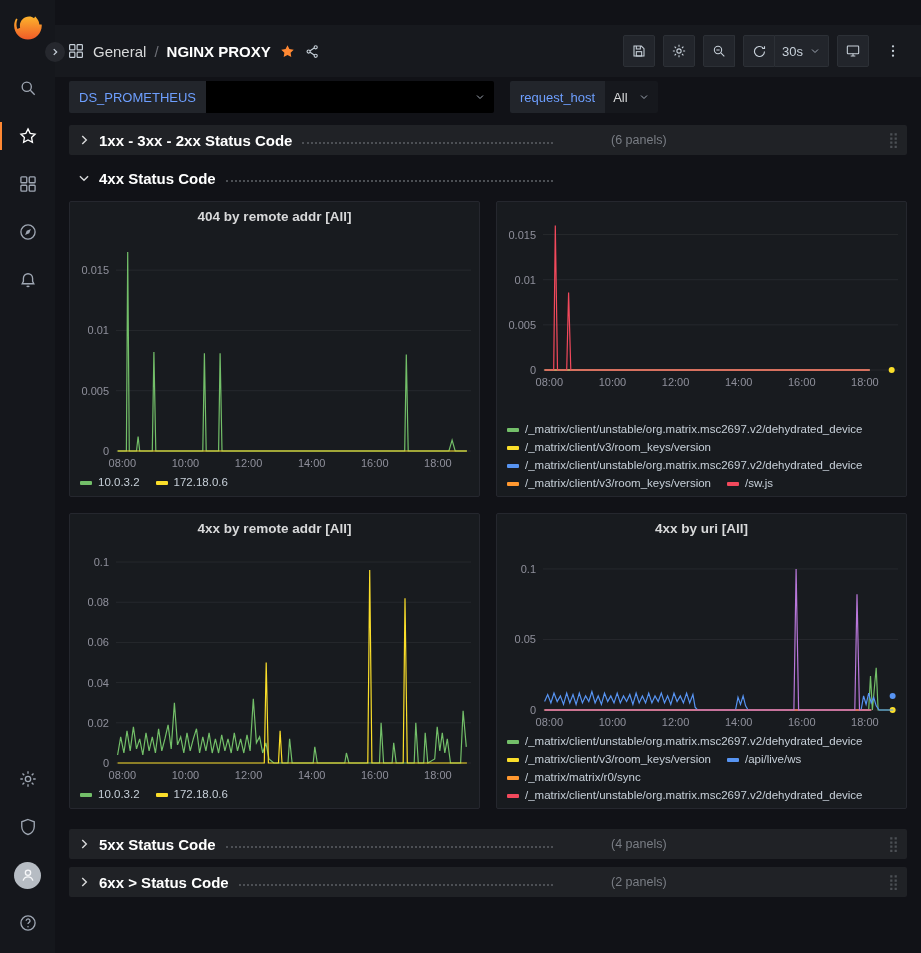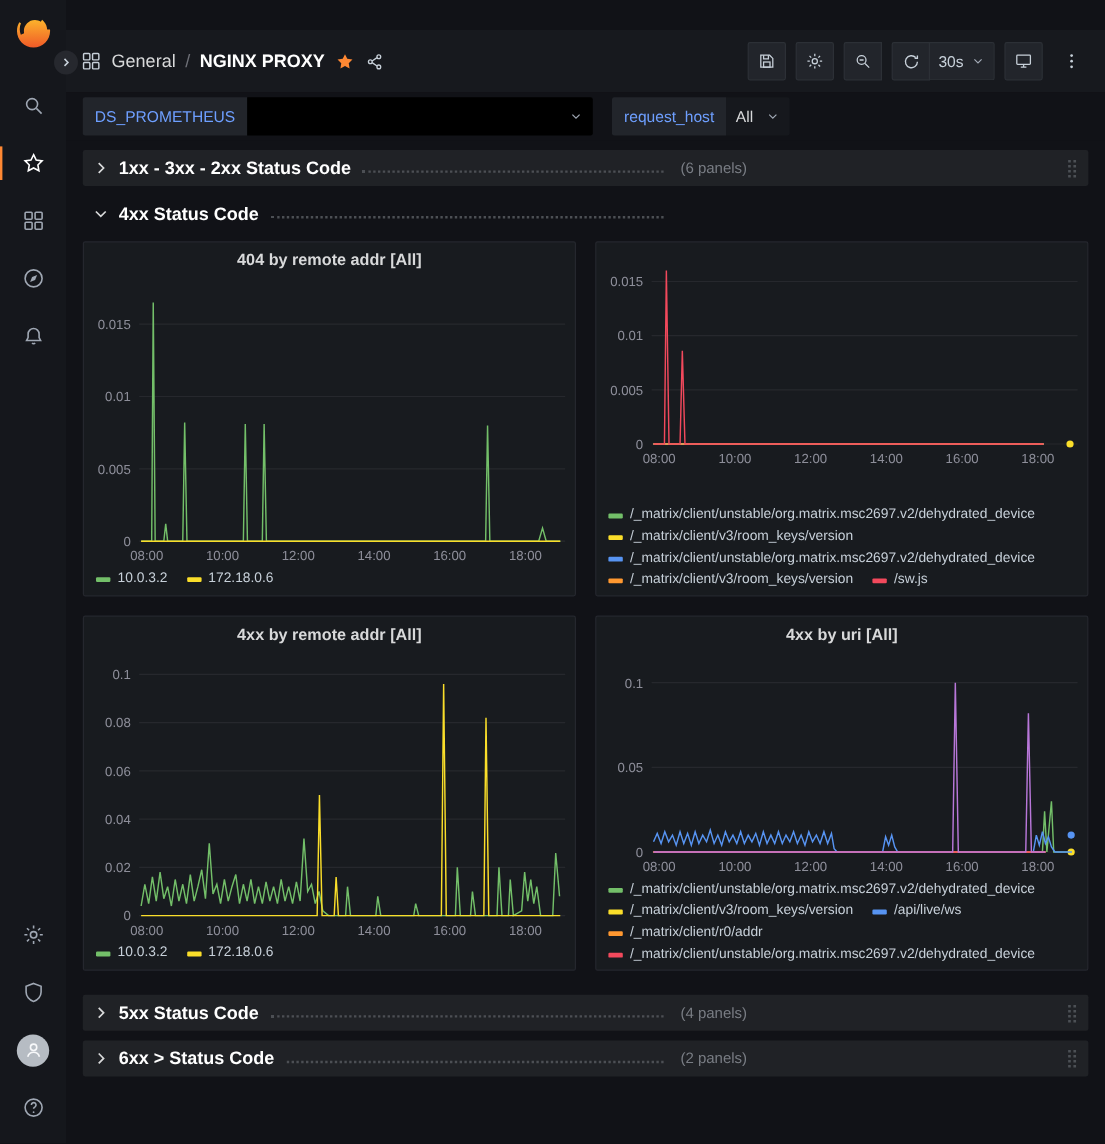--- a/index.html
+++ b/index.html
@@ -82,21 +82,21 @@
     background: #16181d; color: #d8d9da; font-size: 13px;
     border-radius: 0 2px 2px 0; cursor: pointer;
   }
   .var-select.blackout { width: 288px; background: #000; justify-content: flex-end; }
   .caret { color: #9fa7b3; }
 
   
   .content { flex: 1; padding: 8px 14px; overflow: hidden; }
   .row-header {
     height: 30px; display: flex; align-items: center; margin-bottom: 8px;
-    padding: 0 8px; cursor: pointer; border-radius: 2px;
+    padding: 0 8px; cursor: pointer; border-radius: 2px; gap: 44px;
   }
   .row-header.collapsed { background: #202226; }
   .row-left { display: flex; align-items: center; width: 486px; min-width: 0; }
   .chev { width: 14px; height: 14px; margin-right: 8px; color: #d8d9da; flex: 0 0 auto; }
   .row-header.expanded .chev { transform: rotate(90deg); }
   .row-title { font-weight: bold; font-size: 15px; color: #ffffff; white-space: nowrap; }
   .leader { flex: 1; margin: 0 10px; border-bottom: 2px dotted #4c4f54; transform: translateY(3px); min-width: 10px; }
   .panel-count { color: #797d84; font-size: 12.5px; margin-left: 4px; white-space: nowrap; }
   .drag-handle { margin-left: auto; color: #4c5055; font-size: 15px; cursor: grab; }
 
@@ -477,21 +477,21 @@
               <span class="legend-item">
                 <span class="swatch" style="background: rgb(250, 222, 42);"></span>
                 <span>/_matrix/client/v3/room_keys/version</span>
               </span>
               <span class="legend-item">
                 <span class="swatch" style="background: rgb(87, 148, 242);"></span>
                 <span>/api/live/ws</span>
               </span>
               <span class="legend-item">
                 <span class="swatch" style="background: rgb(255, 152, 48);"></span>
-                <span>/_matrix/client/r0/addr</span>
+                <span>/_matrix/matrix/r0/sync</span>
               </span>
               <span class="legend-item">
                 <span class="swatch" style="background: rgb(242, 73, 92);"></span>
                 <span>/_matrix/client/unstable/org.matrix.msc2697.v2/dehydrated_device</span>
               </span>
             </div>
         </section>
       </div>
 
       <div class="row-header collapsed">

